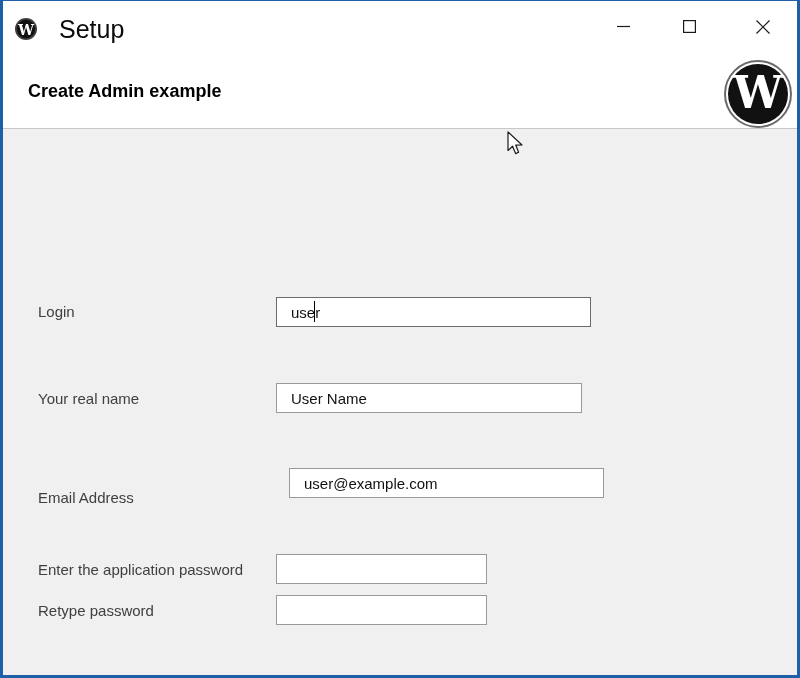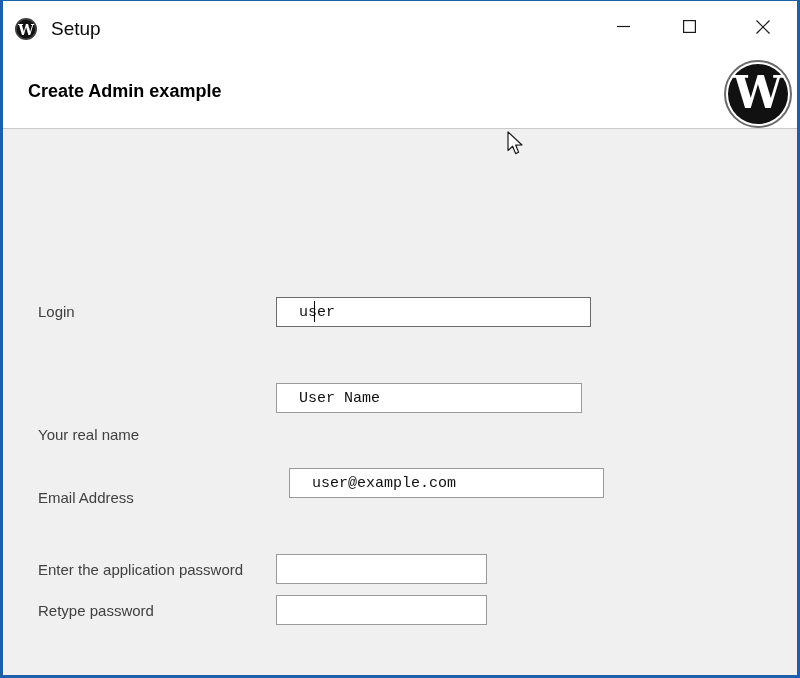--- a/index.html
+++ b/index.html
@@ -39,23 +39,23 @@
   }
   #title-icon {
     position: absolute;
     left: 11px;
     top: 16px;
     width: 24px;
     height: 24px;
   }
   #title-text {
     position: absolute;
-    left: 48px;
+    left: 56px;
     top: 16px;
-    font-size: 19px;
+    font-size: 25px;
     color: #0a0a0a;
     line-height: 24px;
     white-space: nowrap;
   }
   .winbtn {
     position: absolute;
     top: 7px;
     width: 46px;
     height: 42px;
     cursor: default;
@@ -108,24 +108,24 @@
     font-size: 15px;
     color: #404040;
     white-space: nowrap;
     line-height: 18px;
   }
   .field-input {
     position: absolute;
     box-sizing: border-box;
     background: #ffffff;
     border: 1px solid #9a9a9a;
-    font-family: Liberation Mono, monospace;
+    font-family: Liberation Sans, sans-serif;
     font-size: 15px;
     color: #111111;
-    padding: 0 22px;
+    padding: 0 14px;
     line-height: 28px;
     height: 30px;
     outline: none;
   }
   .field-input.focused { border-color: #6b6b6b; }
 
   #caret {
     position: absolute;
     left: 311px;
     top: 171px;
@@ -198,21 +198,21 @@
       <text x="35" y="49" font-family="DejaVu Serif, serif" font-size="44" font-weight="bold" fill="#ffffff" text-anchor="middle">W</text>
     </svg>
   </div>
 
   <div id="body-area">
 
     <div class="field-label" style="left:35px; top:173px;">Login</div>
     <input class="field-input focused" style="left: 273px; top: 167px; width: 315px;" value="user">
     <div id="caret"></div>
 
-    <div class="field-label" style="left:35px; top:260px;margin-top:36px;">Your real name</div>
+    <div class="field-label" style="left:35px; top:260px;">Your real name</div>
     <input class="field-input" style="left: 273px; top: 253px; width: 306px;" value="User Name">
 
     <div class="field-label" style="left:35px; top:359px;text-align:center;">Email Address</div>
     <input class="field-input" style="left: 286px; top: 338px; width: 315px;" value="user@example.com">
 
     <div class="field-label" style="left:35px; top:431px;">Enter the application password</div>
     <input type="password" class="field-input" style="left: 273px; top: 424px; width: 211px;" value="">
 
     <div class="field-label" style="left:35px; top:472px;">Retype password</div>
     <input type="password" class="field-input" style="left: 273px; top: 465px; width: 211px;" value="">

